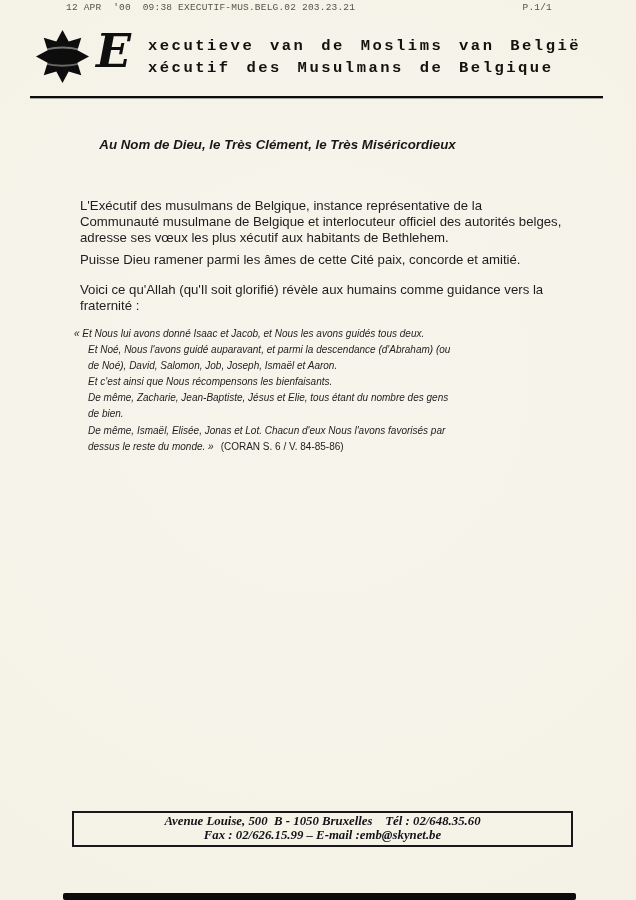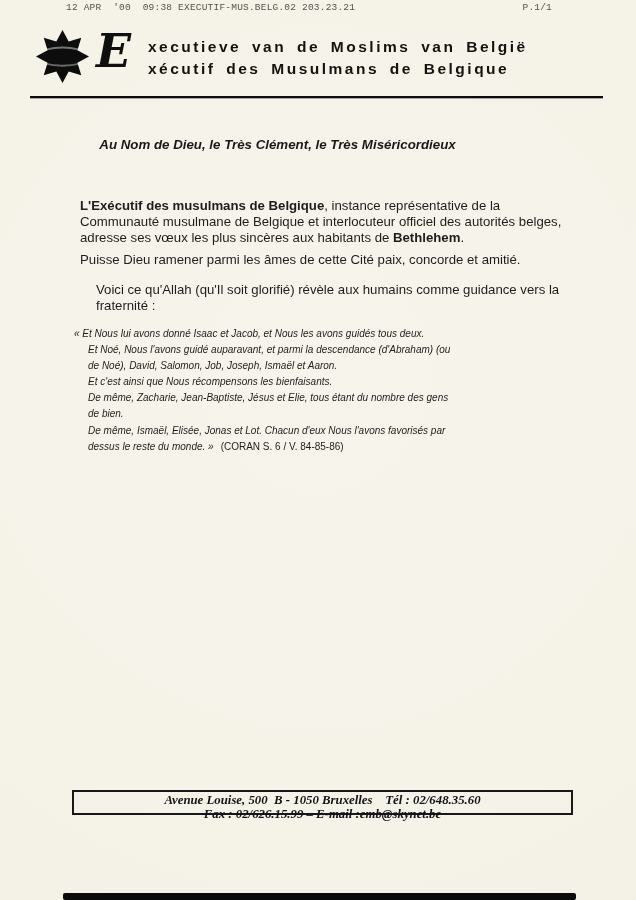--- a/index.html
+++ b/index.html
@@ -26,21 +26,21 @@
   
   .logo { position:absolute; left:33px; top:29px; width:59px; height:55px; }
   .bigE {
     position:absolute; left:96px; top:28px;
     font-family:"DejaVu Serif", serif;
     font-style:italic; font-weight:bold;
     font-size:46px; line-height:1; color:#0f0f0f;
   }
   .lhline {
     position:absolute; left:148px;
-    font-family:Liberation Sans, sans-serif;
+    font-family:Liberation Mono, monospace;
     font-weight:600; font-size:15.5px; line-height:15px;
     letter-spacing:2.5px; word-spacing:4px; color:#14120e;
   }
   .lh1 { top:39px; }
   .lh2 { top:61px; }
   .rule {
     position:absolute; left:30px; top:96px; width:573px; height:2px;
     background:#0d0d0d; box-shadow:0 1px 0 rgba(20,20,20,.35);
   }
 
@@ -52,35 +52,35 @@
   }
 
   
   .para {
     position:absolute; left:80px;
     font-size:13.2px; line-height:15.8px; color:#1d1d1d;
     white-space:nowrap;
   }
   .p1 { top:198px; }
   .p2 { top:252px; }
-  .p3 { top:282px;margin-left:16px; }
-  .b  { font-weight:bold; }
+  .p3 { top:282px; }
+  .b  { font-weight:normal; }
 
   .quote {
     position:absolute; left:74px; top:326px;
     font-style:italic; font-size:10px; line-height:16.1px;
     color:#1d1d1d; white-space:nowrap;
   }
   .qline { padding-left:14px; }
   .qline.first { padding-left:0; }
   .qref { font-style:normal; margin-left:7px;text-align:center; }
 
   
   .footerbox {
-    position:absolute; left:72px; top:790px; width:501px; height:25px;
+    position:absolute; left:72px; top:811px; width:501px; height:36px;
     border:2px solid #17171c;
     text-align:center; padding-top:2px;
     font-family:"Liberation Serif", serif;
     font-weight:bold; font-style:italic;
     font-size:12.8px; line-height:13.5px; color:#131318;
   }
 
   
   .bottombar {
     position:absolute; left:63px; top:893px; width:513px; height:7px;
@@ -108,21 +108,21 @@
   <div class="bigE">E</div>
   <div class="lhline lh1">xecutieve van de Moslims van België</div>
   <div class="lhline lh2">xécutif des Musulmans de Belgique</div>
   <div class="rule"></div>
 
   <div class="invocation">Au Nom de Dieu, le Très Clément, le Très Miséricordieux</div>
 
   <div class="para p1">
     <span class="b">L'Exécutif des musulmans de Belgique</span><span>, instance représentative de la</span><br>
     <span>Communauté musulmane de Belgique et interlocuteur officiel des autorités belges,</span><br>
-    <span>adresse ses vœux les plus sincères aux habitants de </span><span class="b">Bethlehem</span><span>.</span>
+    <span>adresse ses vœux les plus xécutif aux habitants de </span><span class="b">Bethlehem</span><span>.</span>
   </div>
 
   <div class="para p2">Puisse Dieu ramener parmi les âmes de cette Cité paix, concorde et amitié.</div>
 
   <div class="para p3">
     <span>Voici ce qu'Allah (qu'Il soit glorifié) révèle aux humains comme guidance vers la</span><br>
     <span>fraternité :</span>
   </div>
 
   <div class="quote">

